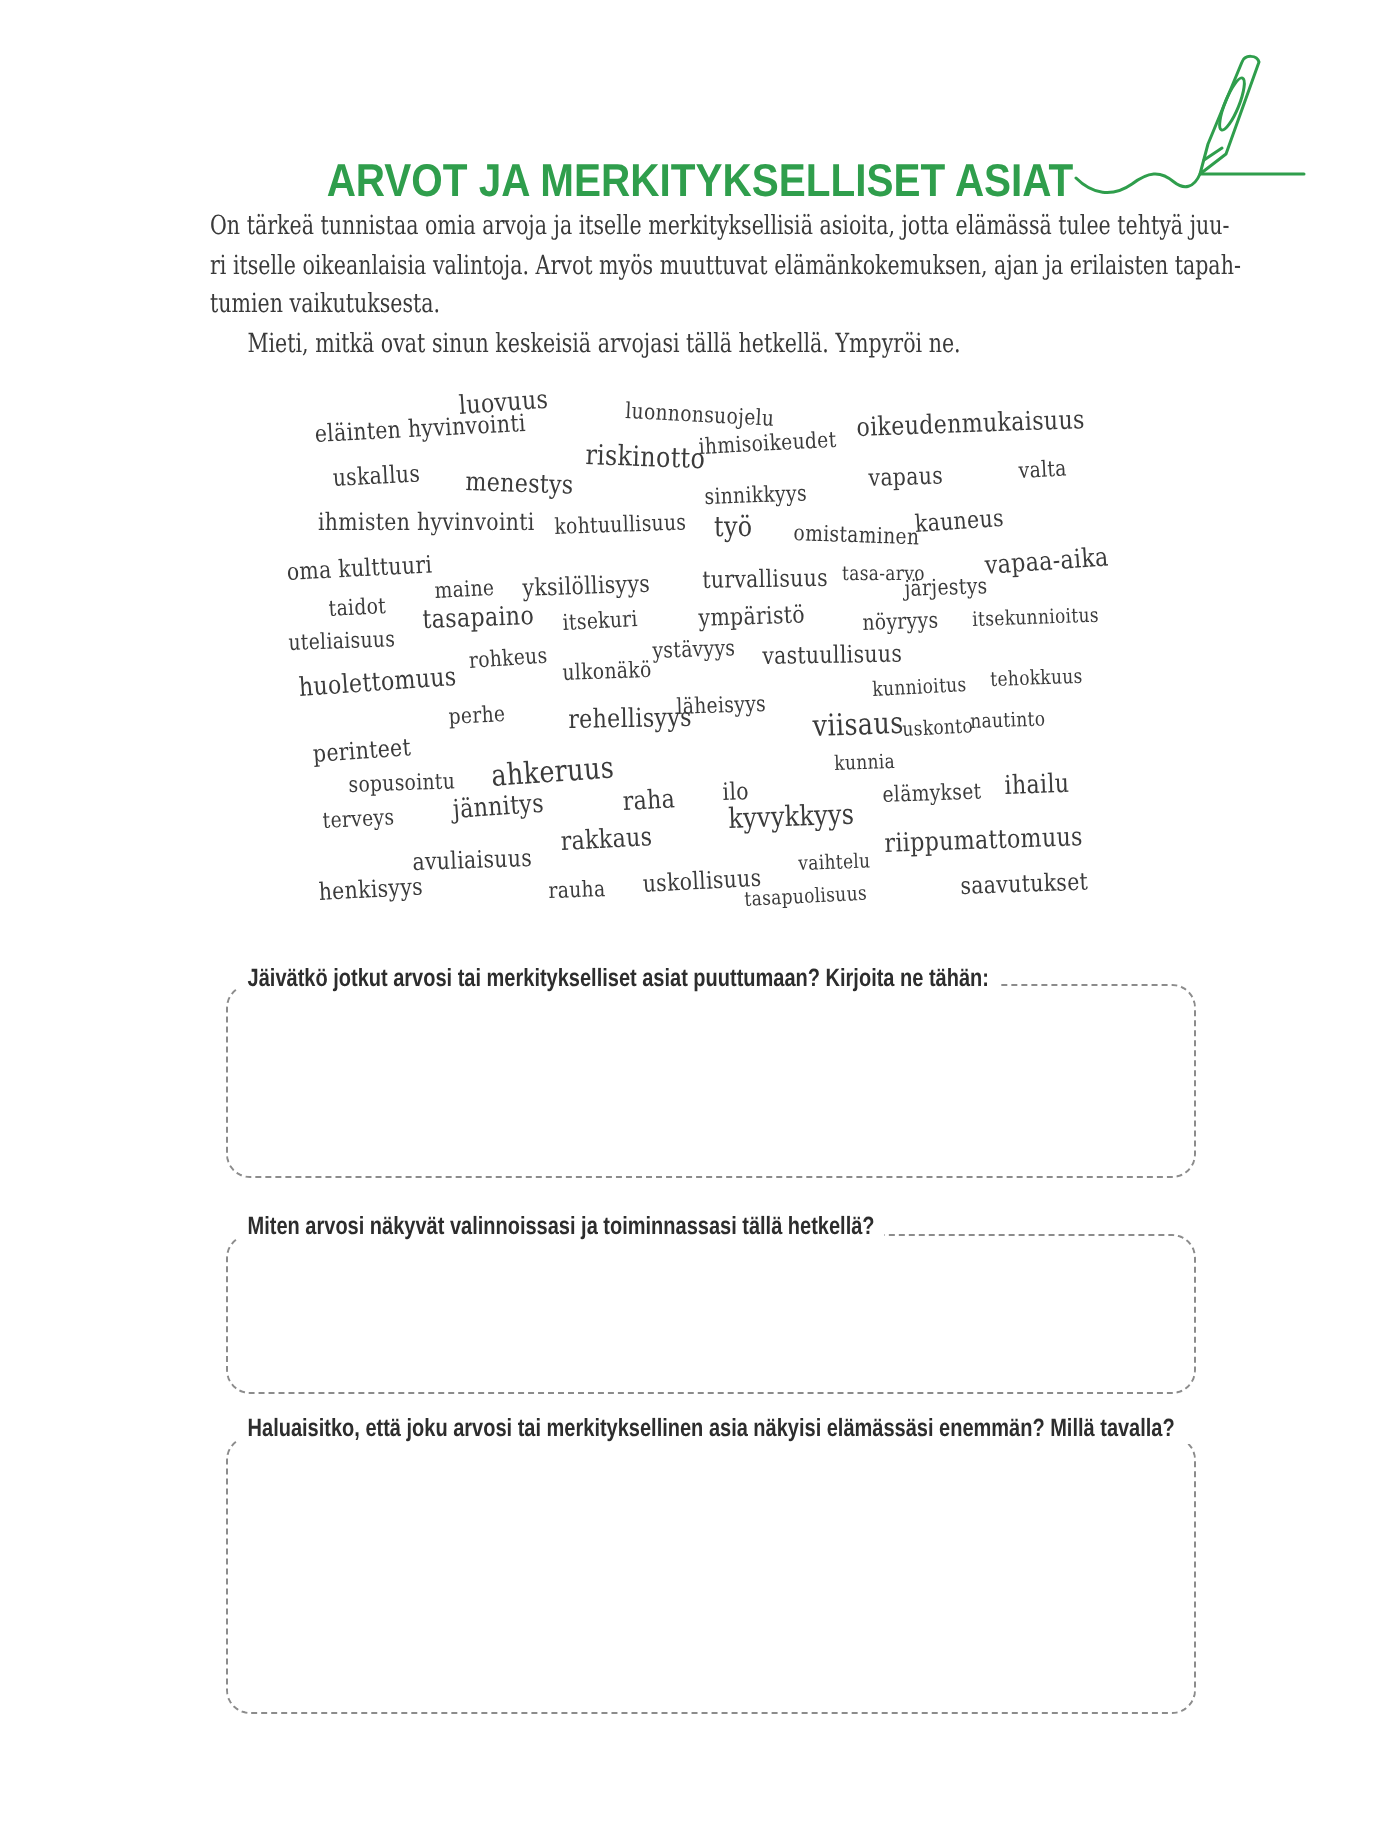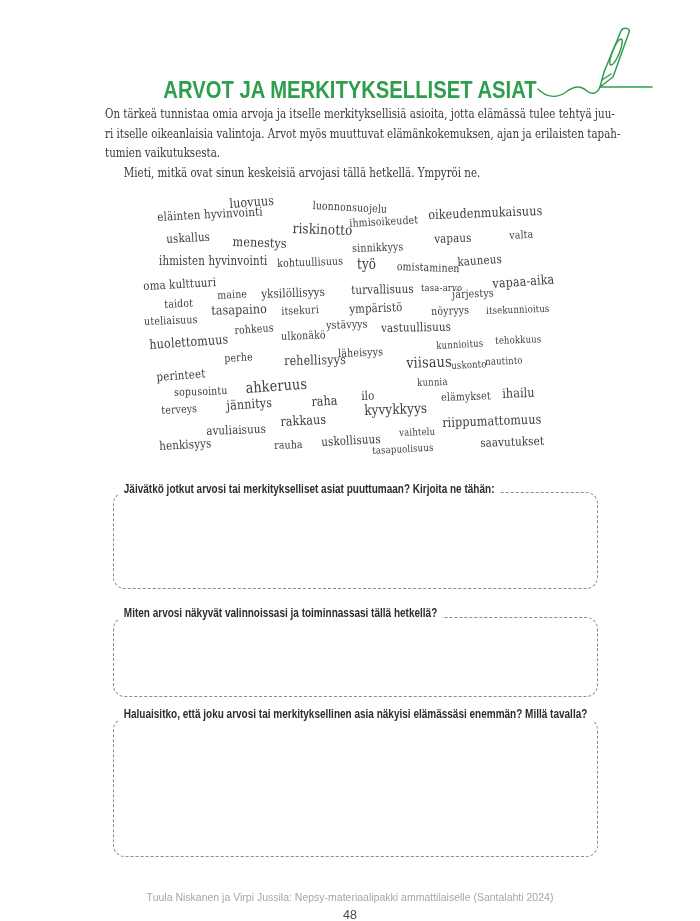--- a/index.html
+++ b/index.html
@@ -142,16 +142,14 @@
   <section>
     <div class="q-box" style="left:113px;top:617px;width:483px;height:78px;"></div>
     <div class="q-label" style="left:119px;top:605px;">Miten arvosi näkyvät valinnoissasi ja toiminnassasi tällä hetkellä?</div>
   </section>
 
   <section>
     <div class="q-box" style="left:113px;top:718px;width:483px;height:137px;"></div>
     <div class="q-label wrap" style="left:119px;top:706px;">Haluaisitko, että joku arvosi tai merkityksellinen asia näkyisi elämässäsi enemmän? Millä tavalla?</div>
   </section>
 
-  <div class="footer-credit">Tuula Niskanen ja Virpi Jussila: Nepsy-materiaalipakki ammattilaiselle (Santalahti 2024)</div>
-  <div class="page-number">48</div>
 
 </div>
 
 </body></html>

